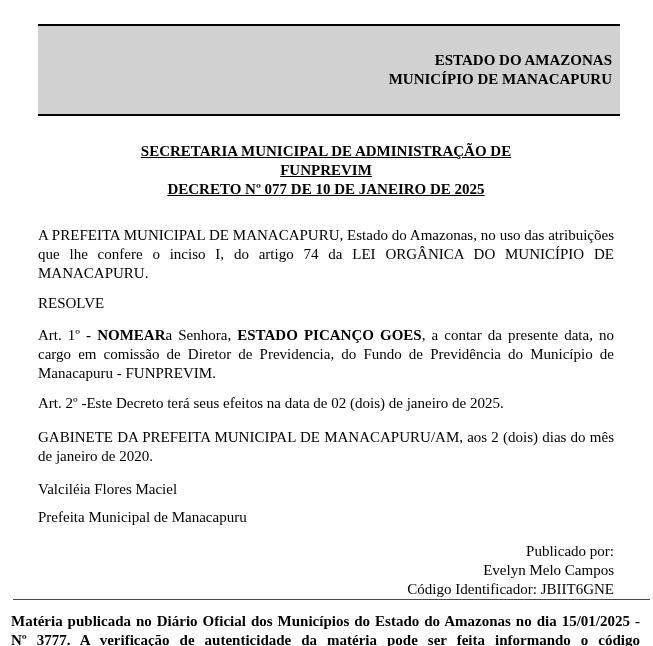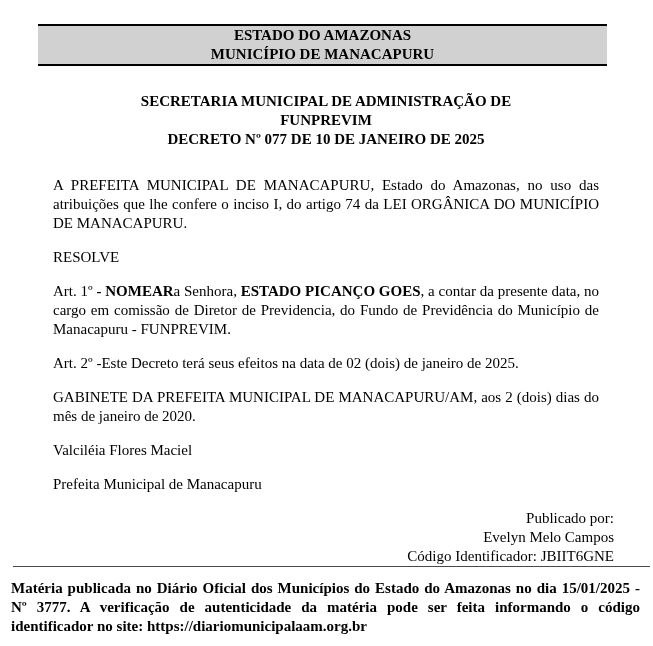--- a/index.html
+++ b/index.html
@@ -11,37 +11,38 @@
   }
   .doc {
     position: relative;
     width: 653px;
     height: 646px;
     font-size: 15px;
     line-height: 19px;
     overflow: hidden;
   }
   .header-box {
-    margin: 24px 46px 0 38px;
+    margin: 24px 33px 0 38px;
     background: #d1d1d1;
     border-top: 2px solid #000;
     border-bottom: 2px solid #000;
-    padding: 0 8px;
-    text-align: center;
+    padding: 25px 8px;
+    text-align: right;
     font-weight: bold;
   }
   .title {
     margin: 26px 39px 6px 38px;
     text-align: center;
     font-weight: bold;
+    text-decoration: underline;
   }
   .content {
     margin: 0 39px 0 38px;
   }
-  .content p { margin: 15px; }
+  .content p { margin: 0; }
   .just { text-align: justify; }
   .p1       { margin-top: 27px !important; }
   .resolve  { margin-top: 11px !important; }
   .art1     { margin-top: 13px !important; }
   .art2     { margin-top: 11px !important; }
   .gabinete { margin-top: 15px !important; }
   .sig-name { margin-top: 14px !important; }
   .sig-role { margin-top: 9px  !important; }
   .published {
     margin-top: 15px;

